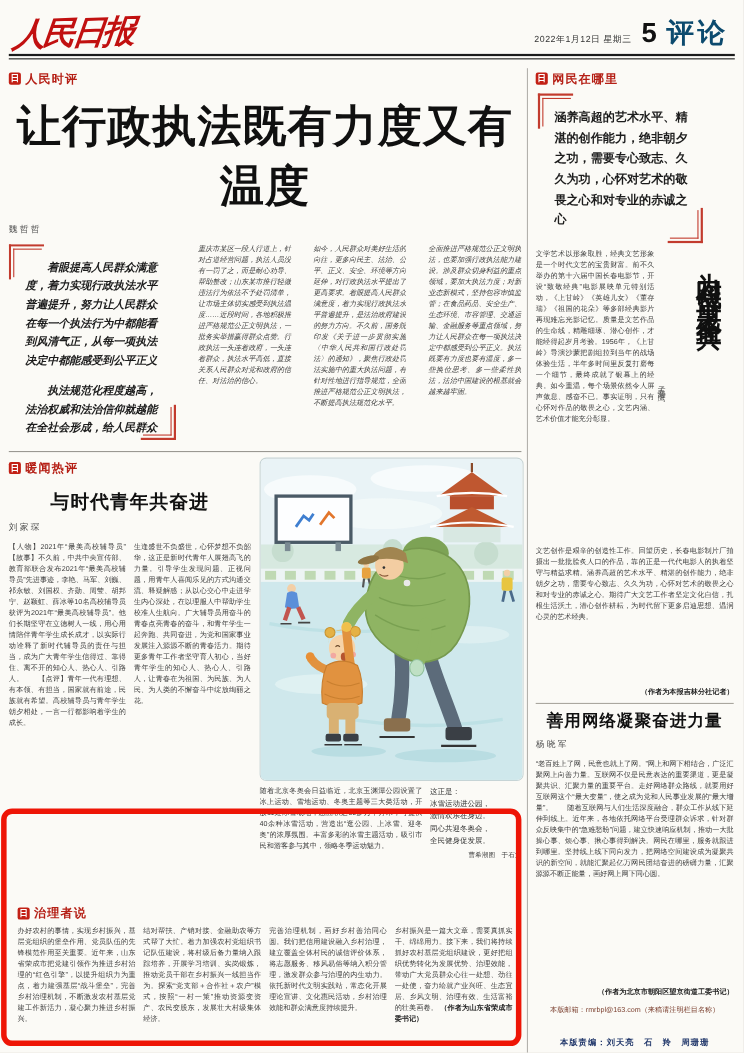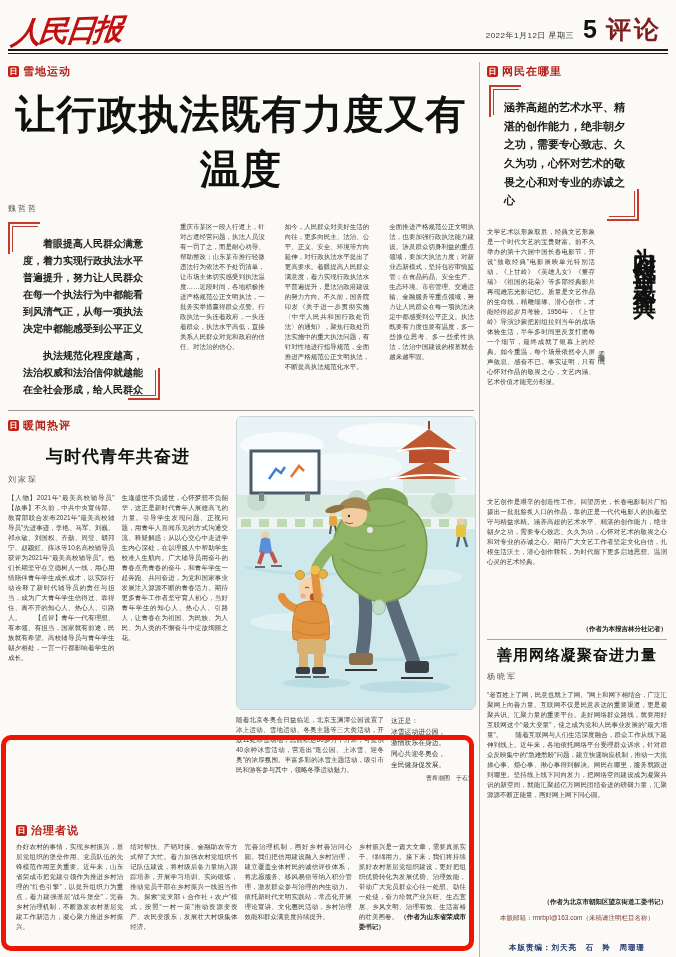--- a/index.html
+++ b/index.html
@@ -5,41 +5,41 @@
   html,body{margin:0;padding:0;background:#e7e5e0;}
   .page{position:relative;width:676px;height:957px;margin:0 auto;background:#fbfaf6;
         font-family:"Liberation Sans",sans-serif;color:#222;overflow:hidden;}
   
   .masthead{display:flex;justify-content:space-between;align-items:flex-end;padding:8px 14px 0 12px;height:38px;}
   .logo{font-family:"DejaVu Serif",serif;font-size:30px;font-weight:bold;font-style:italic;
         color:#c11010;transform:skewX(-8deg) rotate(-2deg);letter-spacing:-3px;line-height:1;}
   .mast-right{display:flex;align-items:baseline;gap:9px;}
   .mast-date{font-size:8px;color:#333;letter-spacing:.5px;}
   .mast-num{font-size:25px;font-weight:bold;color:#111;}
-  .mast-name{font-size:25px;font-weight:900;color:#7f1d1d;letter-spacing:3px;}
+  .mast-name{font-size:25px;font-weight:900;color:#0c4a6e;letter-spacing:3px;}
   .rules{margin:3px 8px 0 8px;}
   .rule-a{border-top:2px solid #1b1b1b;}
   .rule-b{border-top:1px solid #1b1b1b;margin-top:2px;}
   
   .content{display:flex;padding:8px 8px 0 8px;}
   .left-area{width:466px;}
   .right-col{width:180px;border-left:1px solid #b3b1ac;margin-left:5px;padding-left:7px;}
   
   .sec-head{display:flex;align-items:center;gap:4px;margin:2px 0;}
   .sec-icon{width:11px;height:11px;background:#c22015;color:#fff;font-size:8px;line-height:11px;
             text-align:center;border-radius:2px;font-weight:bold;flex:0 0 auto;}
   .sec-label{font-size:11px;font-weight:bold;color:#b51f15;letter-spacing:1px;}
   
   .main-head{font-size:40px;font-weight:900;text-align:center;letter-spacing:1px;margin:8px 0 2px 0;color:#101010;}
   .author{text-align:left;font-size:8px;color:#555;margin:6px 0 8px 0;letter-spacing:2px;}
   .h2{font-size:17px;font-weight:900;text-align:center;letter-spacing:1px;margin:12px 0 0 0;color:#101010;}
   .h3{font-size:15px;font-weight:900;text-align:center;letter-spacing:1px;margin:6px 0 0 0;color:#101010;}
   
   .tcol{font-size:6.5px;line-height:10px;text-align:justify;color:#3c3c3c;overflow:hidden;}
-  .body-row{display:flex;gap:20px;height:178px;overflow:hidden;}
+  .body-row{display:flex;gap:20px;height:178px;overflow:hidden;font-style:italic;}
   .body-row .tcol{flex:1 1 0;}
   
   .pq{position:relative;font-weight:bold;line-height:1.7;color:#1c1c1c;}
   .pq .in{padding:13px 12px 11px 15px;}
   .cq{position:absolute;pointer-events:none;}
   .cq.tl1{top:0;left:0;width:30px;height:30px;border-top:2px solid #c23b2e;border-left:2px solid #c23b2e;}
   .cq.tl2{top:4px;left:4px;width:25px;height:25px;border-top:1.5px solid #c23b2e;border-left:1.5px solid #c23b2e;}
   .cq.br1{bottom:0;right:0;width:30px;height:30px;border-bottom:2px solid #c23b2e;border-right:2px solid #c23b2e;}
   .cq.br2{bottom:4px;right:4px;width:25px;height:25px;border-bottom:1.5px solid #c23b2e;border-right:1.5px solid #c23b2e;}
   .pq-main{width:152px;font-size:10px;flex:0 0 auto;}
@@ -100,21 +100,21 @@
     <div class="rule-a"></div>
     <div class="rule-b"></div>
   </div>
 
   <div class="content">
 
     <div class="left-area">
 
       <div class="sec-head">
         <span class="sec-icon">日</span>
-        <span class="sec-label">雪地运动</span>
+        <span class="sec-label">人民时评</span>
       </div>
       <div class="main-head">让行政执法既有力度又有温度</div>
       <div class="author">魏哲哲</div>
 
       <div class="body-row">
         <div class="pq pq-main">
           <span class="cq tl1"></span>
           <span class="cq tl2"></span>
           <span class="cq br1"></span>
           <span class="cq br2"></span>

